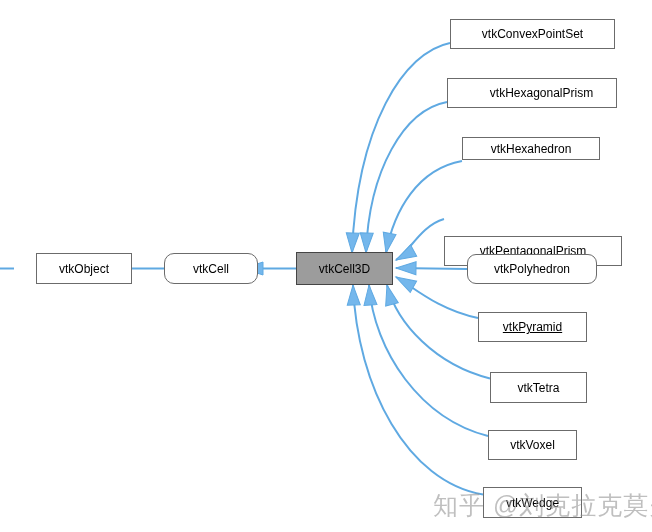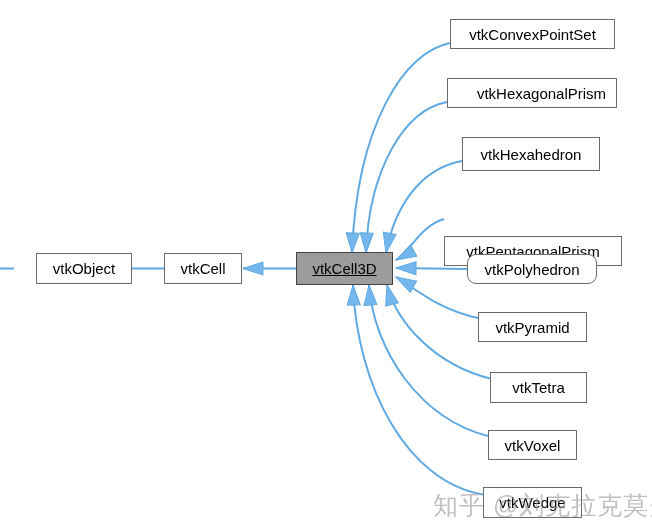--- a/index.html
+++ b/index.html
@@ -10,21 +10,21 @@
     overflow:hidden;
     font-family:"Liberation Sans", sans-serif;
   }
   #edge-svg{position:absolute;left:0;top:0;width:652px;height:532px;pointer-events:none;}
   .node{
     position:absolute;
     box-sizing:border-box;
     background:#ffffff;
     border:1.4px solid #6b6b6b;
     display:flex;align-items:center;justify-content:center;
-    font-size:15px;color:#000000;
+    font-size:12px;color:#000000;
     cursor:pointer;
     white-space:nowrap;
   }
   .node.hl{
     background:#9c9c9c;
     border:1.8px solid #454545;
   }
   #watermark{
     position:absolute;
     left:433px;top:489px;
@@ -55,26 +55,26 @@
       <path d="M 462,161 C 418,169 394,210 386,253" fill="none" stroke="#5FA9E2" stroke-width="2" marker-end="url(#arrow)"></path>
       <path d="M 444,219 C 420,226 409,253 396,260" fill="none" stroke="#5FA9E2" stroke-width="2" marker-end="url(#arrow)"></path>
       <path d="M 467,269 L 396,268" fill="none" stroke="#5FA9E2" stroke-width="2" marker-end="url(#arrow)"></path>
       <path d="M 478,318 C 438,310 412,286 396,277" fill="none" stroke="#5FA9E2" stroke-width="2" marker-end="url(#arrow)"></path>
       <path d="M 490,378.5 C 436,365 397,324 387,285" fill="none" stroke="#5FA9E2" stroke-width="2" marker-end="url(#arrow)"></path>
       <path d="M 488,436 C 421,419 374,352 369,285" fill="none" stroke="#5FA9E2" stroke-width="2" marker-end="url(#arrow)"></path>
       <path d="M 483,494.5 C 408,482 357,388 353,285" fill="none" stroke="#5FA9E2" stroke-width="2" marker-end="url(#arrow)"></path>
     </svg>
   <div id="nodes">
       <div class="node" style="left: 14px; top: 253px; width: 96px; height: 31px; margin-left: 22px;">vtkObject</div>
-      <div class="node" style="left: 164px; top: 253px; width: 78px; height: 31px;">vtkCell</div>
-      <div class="node hl" style="left: 296px; top: 252px; width: 97px; height: 33px; text-decoration: underline;">vtkCell3D</div>
+      <div class="node" style="left: 164px; top: 253px; width: 94px; height: 31px; border-radius: 10px;">vtkCell</div>
+      <div class="node hl" style="left: 296px; top: 252px; width: 97px; height: 33px;">vtkCell3D</div>
       <div class="node" style="left: 450px; top: 19px; width: 165px; height: 30px;">vtkConvexPointSet</div>
       <div class="node" style="left: 447px; top: 78px; width: 170px; height: 30px; padding-left: 19px;">vtkHexagonalPrism</div>
-      <div class="node" style="left: 462px; top: 137px; width: 138px; height: 34px;">vtkHexahedron</div>
+      <div class="node" style="left: 462px; top: 137px; width: 138px; height: 23px;">vtkHexahedron</div>
       <div class="node" style="left: 444px; top: 196px; width: 178px; height: 30px; margin-top: 40px;">vtkPentagonalPrism</div>
       <div class="node" style="left: 467px; top: 254px; width: 130px; height: 30px; border-radius: 9px;">vtkPolyhedron</div>
-      <div class="node" style="left: 478px; top: 312px; width: 109px; height: 30px;">vtkPyramid</div>
+      <div class="node" style="left: 478px; top: 312px; width: 109px; height: 30px; text-decoration: underline;">vtkPyramid</div>
       <div class="node" style="left: 490px; top: 372px; width: 97px; height: 31px;">vtkTetra</div>
       <div class="node" style="left: 488px; top: 430px; width: 89px; height: 30px; text-align: right;">vtkVoxel</div>
       <div class="node" style="left: 483px; top: 487px; width: 99px; height: 31px;">vtkWedge</div>
     </div>
   <div id="watermark">知乎 @刘克拉克莫夫</div>
 </div>
 
 </body></html>

